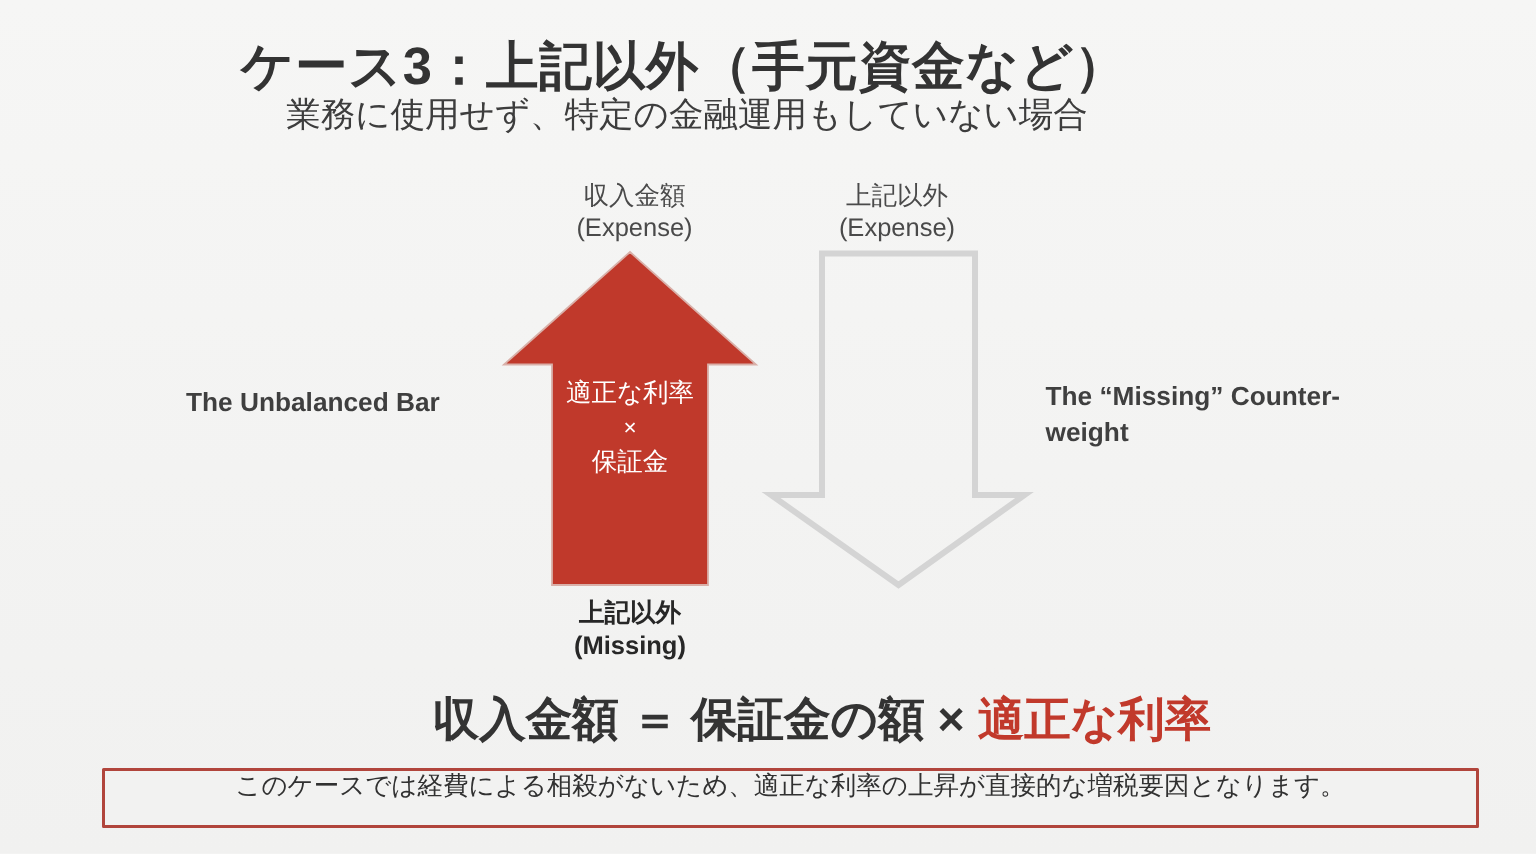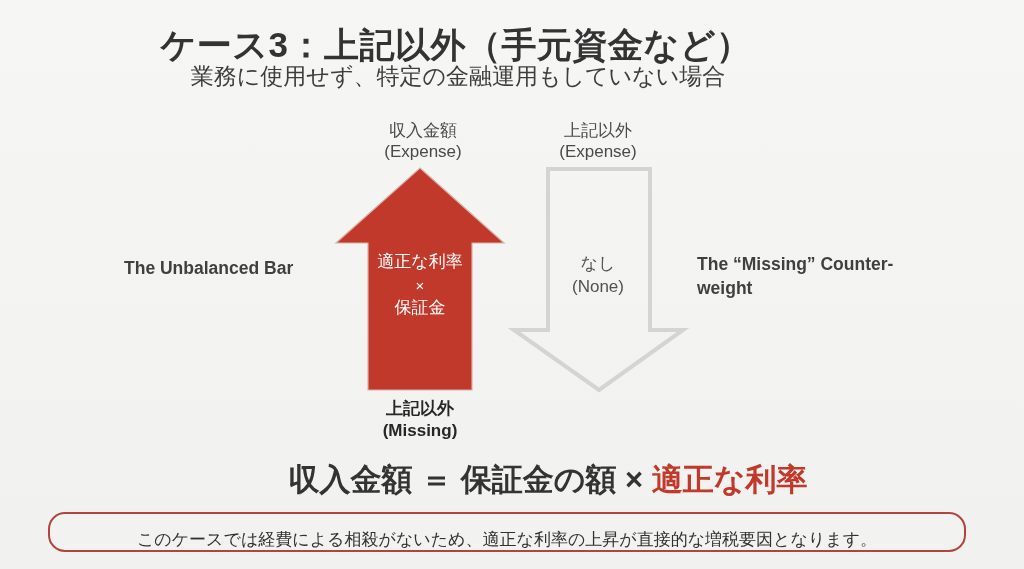--- a/index.html
+++ b/index.html
@@ -128,28 +128,28 @@
     color: #333333;
     white-space: nowrap;
     line-height: 1.2;
     padding-left: 36px;
   }
   #formula .hl { color: #c1392b; }
 
   
   #note-box {
     position: absolute;
-    left: 48px; top: 512px;
+    left: 68px; top: 512px;
     width: 918px; height: 40px;
     box-sizing: border-box;
     border: 2px solid #b1453c;
-    border-radius: 17px;
+    border-radius: 1px;
     background: #f2f2f1;
     display: flex;
-    align-items: flex-end;
+    align-items: flex-start;
     justify-content: center;
   }
   #note-text {
     font-size: 17px;
     color: #313131;
     white-space: nowrap;
     line-height: 1.2;
   }
 </style>
 </head>
@@ -179,24 +179,20 @@
     <span>適正な利率</span>
     <span class="op">×</span>
     <span>保証金</span>
   </div>
 
   <div id="arrow-down-wrap">
     <svg width="190" height="232" viewBox="0 0 190 232" xmlns="http://www.w3.org/2000/svg">
       <polygon points="43,7 145,7 145,168 178,168 94,228 9,168 43,168" fill="none" stroke="#d4d4d4" stroke-width="4"></polygon>
     </svg>
   </div>
-  <div id="arrow-down-text">
-    <span>なし</span><br>
-    <span>(None)</span>
-  </div>
 
   <div class="side-label" id="label-right">The “Missing” Counter-weight</div>
   <div class="side-label" id="label-left">The Unbalanced Bar</div>
 
   <div id="taxable">
     <span>上記以外</span><br>
     <span>(Missing)</span>
   </div>
 
   <div id="formula">

